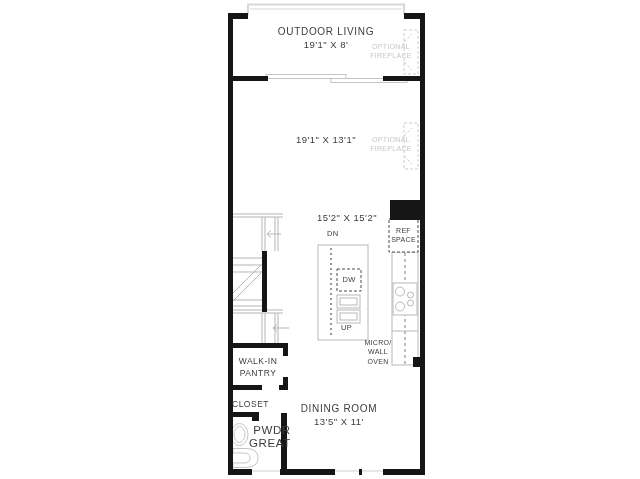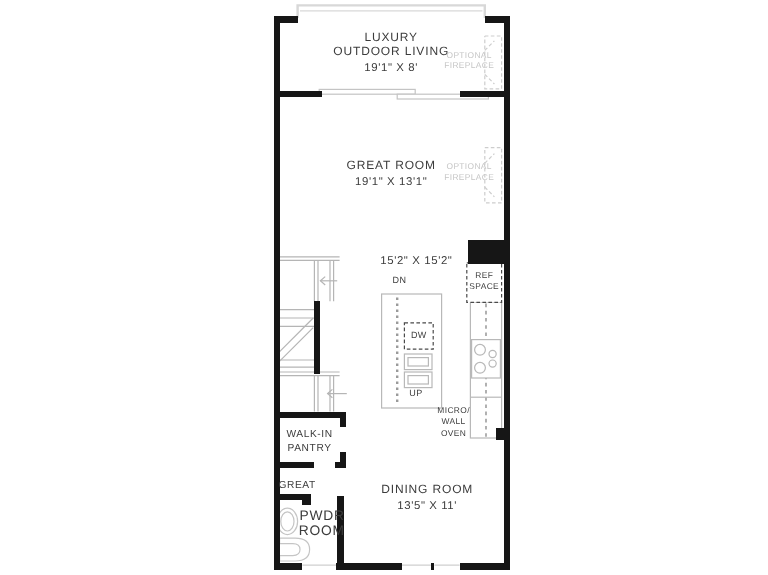--- a/index.html
+++ b/index.html
@@ -129,51 +129,49 @@
       <rect x="252" y="417" width="7" height="4"></rect>
       <rect x="281" y="413" width="6" height="56"></rect>
       <rect x="228" y="469" width="24" height="6"></rect>
       <rect x="280" y="469" width="55" height="6"></rect>
       <rect x="359" y="469" width="3" height="6"></rect>
       <rect x="383" y="469" width="42" height="6"></rect>
     </g>
   </svg>
 
   <div class="lbl" style="left:241px;top:26px;width:170px;">
-    <div class="room-name">LUXURY</div>
     <div class="room-name">OUTDOOR LIVING</div>
     <div class="room-dims">19'1" X 8'</div>
   </div>
 
   <div class="lbl" style="left:262px;top:133px;width:128px;">
-    <div class="room-name">GREAT ROOM</div>
     <div class="room-dims">19'1" X 13'1"</div>
   </div>
 
   <div class="lbl" style="left:283px;top:211px;width:128px;">
     <div class="room-dims">15'2" X 15'2"</div>
   </div>
 
-  <div class="lbl" style="left:292px;top:403px;width:128px;text-align:center;">
+  <div class="lbl" style="left:275px;top:403px;width:128px;text-align:center;">
     <div class="room-name">DINING ROOM</div>
     <div class="room-dims">13'5" X 11'</div>
   </div>
 
   <div class="lbl small" style="left:230px;top:356px;width:56px;">
     <div>WALK-IN</div>
     <div>PANTRY</div>
   </div>
 
   <div class="lbl small" style="left:232px;top:399px;text-align:left;">
-    <div>GREAT</div>
+    <div>CLOSET</div>
   </div>
 
   <div class="lbl pwdr" style="left:249px;top:424px;">
     <div>PWDR</div>
-    <div>ROOM</div>
+    <div>GREAT</div>
   </div>
 
   <div class="lbl tiny muted" style="left:366px;top:42px;width:50px;">
     <div>OPTIONAL</div>
     <div>FIREPLACE</div>
   </div>
 
   <div class="lbl tiny muted" style="left:366px;top:135px;width:50px;">
     <div>OPTIONAL</div>
     <div>FIREPLACE</div>

